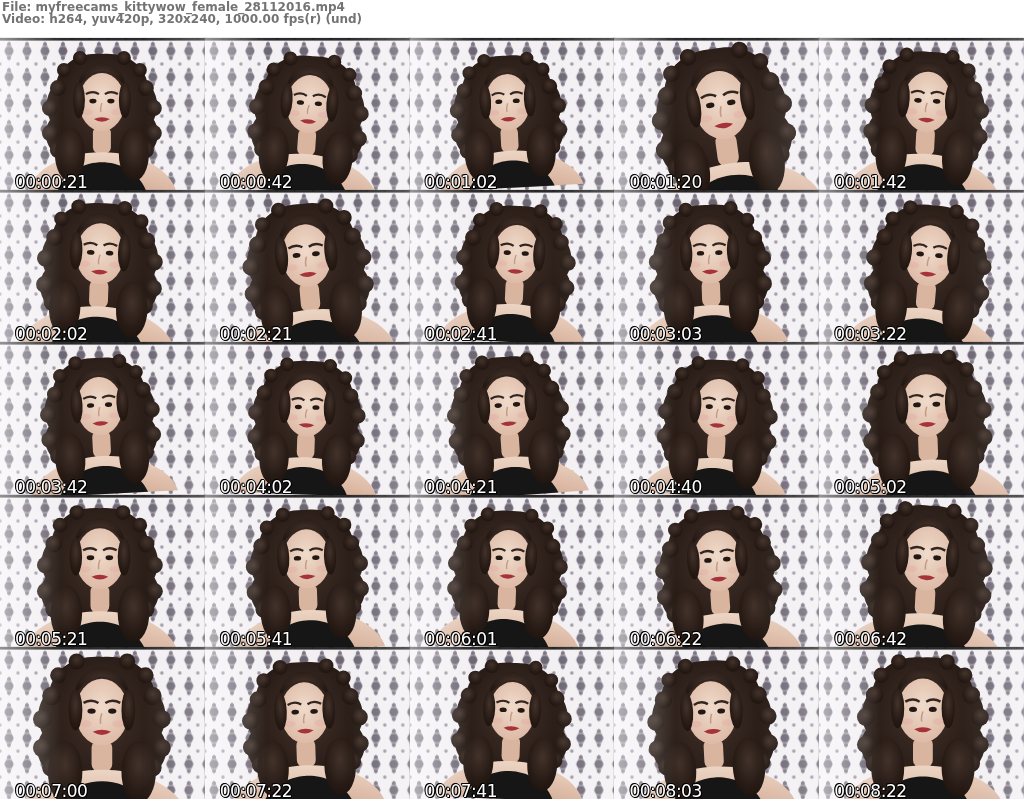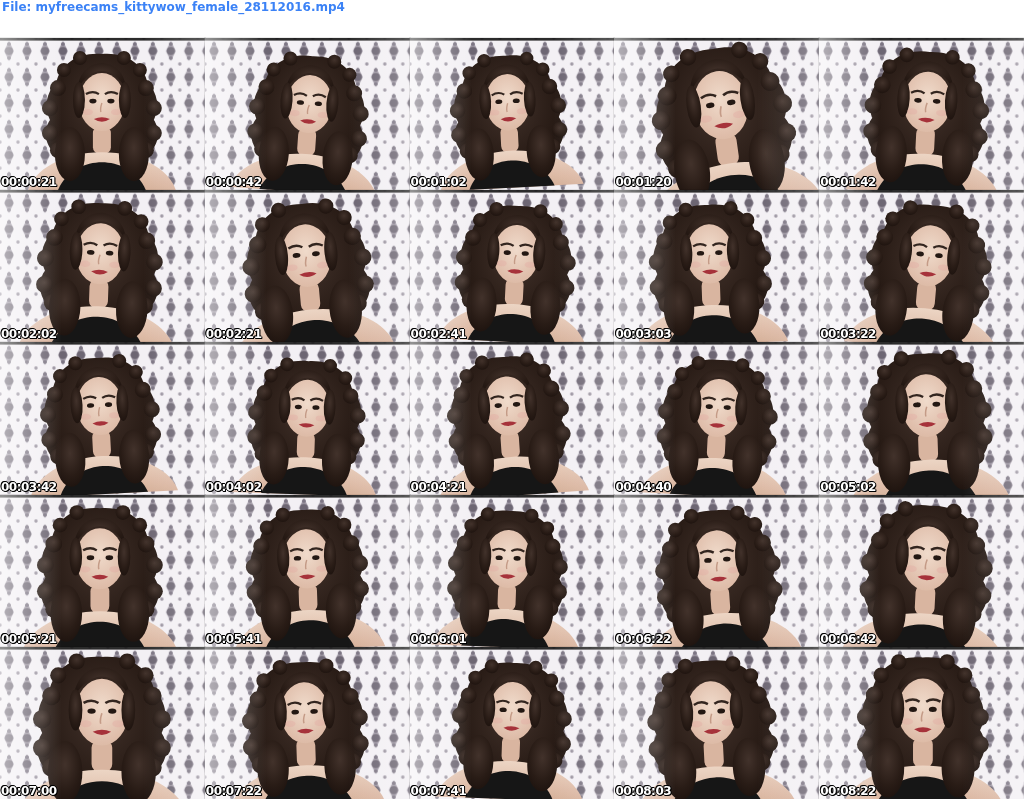--- a/index.html
+++ b/index.html
@@ -5,38 +5,38 @@
   html,body{margin:0;padding:0;}
   body{
     width:1024px;height:799px;overflow:hidden;background:#ffffff;
     font-family:"DejaVu Sans","Liberation Sans",sans-serif;
   }
   .header{
     width:1024px;height:38px;background:#ffffff;
     padding:1px 0 0 2px;box-sizing:border-box;
   }
   .hline{
-    font-size:12px;line-height:12.4px;font-weight:bold;color:#3b82f6;
+    font-size:12px;line-height:12.4px;font-weight:bold;color:#737373;
     white-space:nowrap;letter-spacing:0px;
   }
   .grid{
     width:1024px;height:761px;
     display:grid;
     grid-template-columns:repeat(5,1fr);
     grid-auto-rows:152.2px;
     gap:0;
     background:#e9e5ea;
   }
   .thumb{
     position:relative;overflow:hidden;outline:1px solid rgba(0,0,0,0.08);
   }
   .thumb svg{display:block;width:100%;height:100%;filter:blur(0.3px) saturate(0.92);}
   .ts{
-    position:absolute;left:1px;bottom:1px;
-    font-weight:bold;font-size:12px;color:#ffffff;
+    position:absolute;left:15px;bottom:1px;
+    font-weight:normal;font-size:17px;color:#ffffff;
     text-shadow:-1px 0 #000,1px 0 #000,0 -1px #000,0 1px #000,1px 1px #000,-1px -1px #000;
     letter-spacing:-0.5px;
     line-height:14px;
   }
   .defs-holder{position:absolute;width:0;height:0;}
 </style>
 </head>
 <body>
 
 <svg class="defs-holder" aria-hidden="true">
@@ -69,20 +69,21 @@
       <stop offset="0%" stop-color="#ffffff" stop-opacity="0.5"></stop>
       <stop offset="30%" stop-color="#ffffff" stop-opacity="0"></stop>
       <stop offset="70%" stop-color="#ffffff" stop-opacity="0"></stop>
       <stop offset="100%" stop-color="#ffffff" stop-opacity="0.22"></stop>
     </linearGradient>
   </defs>
 </svg>
 
 <div class="header">
   <div class="hline">File: myfreecams_kittywow_female_28112016.mp4</div>
+  <div class="hline">Video: h264, yuv420p, 320x240, 1000.00 fps(r) (und)</div>
 </div>
 
 <div class="grid">
   <div class="thumb">
     <svg viewBox="0 0 205 152" preserveAspectRatio="none">
       <rect x="0" y="0" width="205" height="152" fill="url(#damask)"></rect>
       <g transform="translate(102 70) rotate(0) scale(1) translate(-102 -70)">
         <g fill="url(#hairGrad)">
           <path d="M102,16 C78,14 60,26 56,46 C46,54 44,70 50,82 C42,94 46,110 58,118 C62,128 74,134 84,130 L84,150 L120,150 L120,130 C130,134 142,128 146,118 C158,110 162,94 154,82 C160,70 158,54 148,46 C144,26 126,14 102,16 Z"></path>
           <circle cx="58" cy="50" r="8"></circle>

